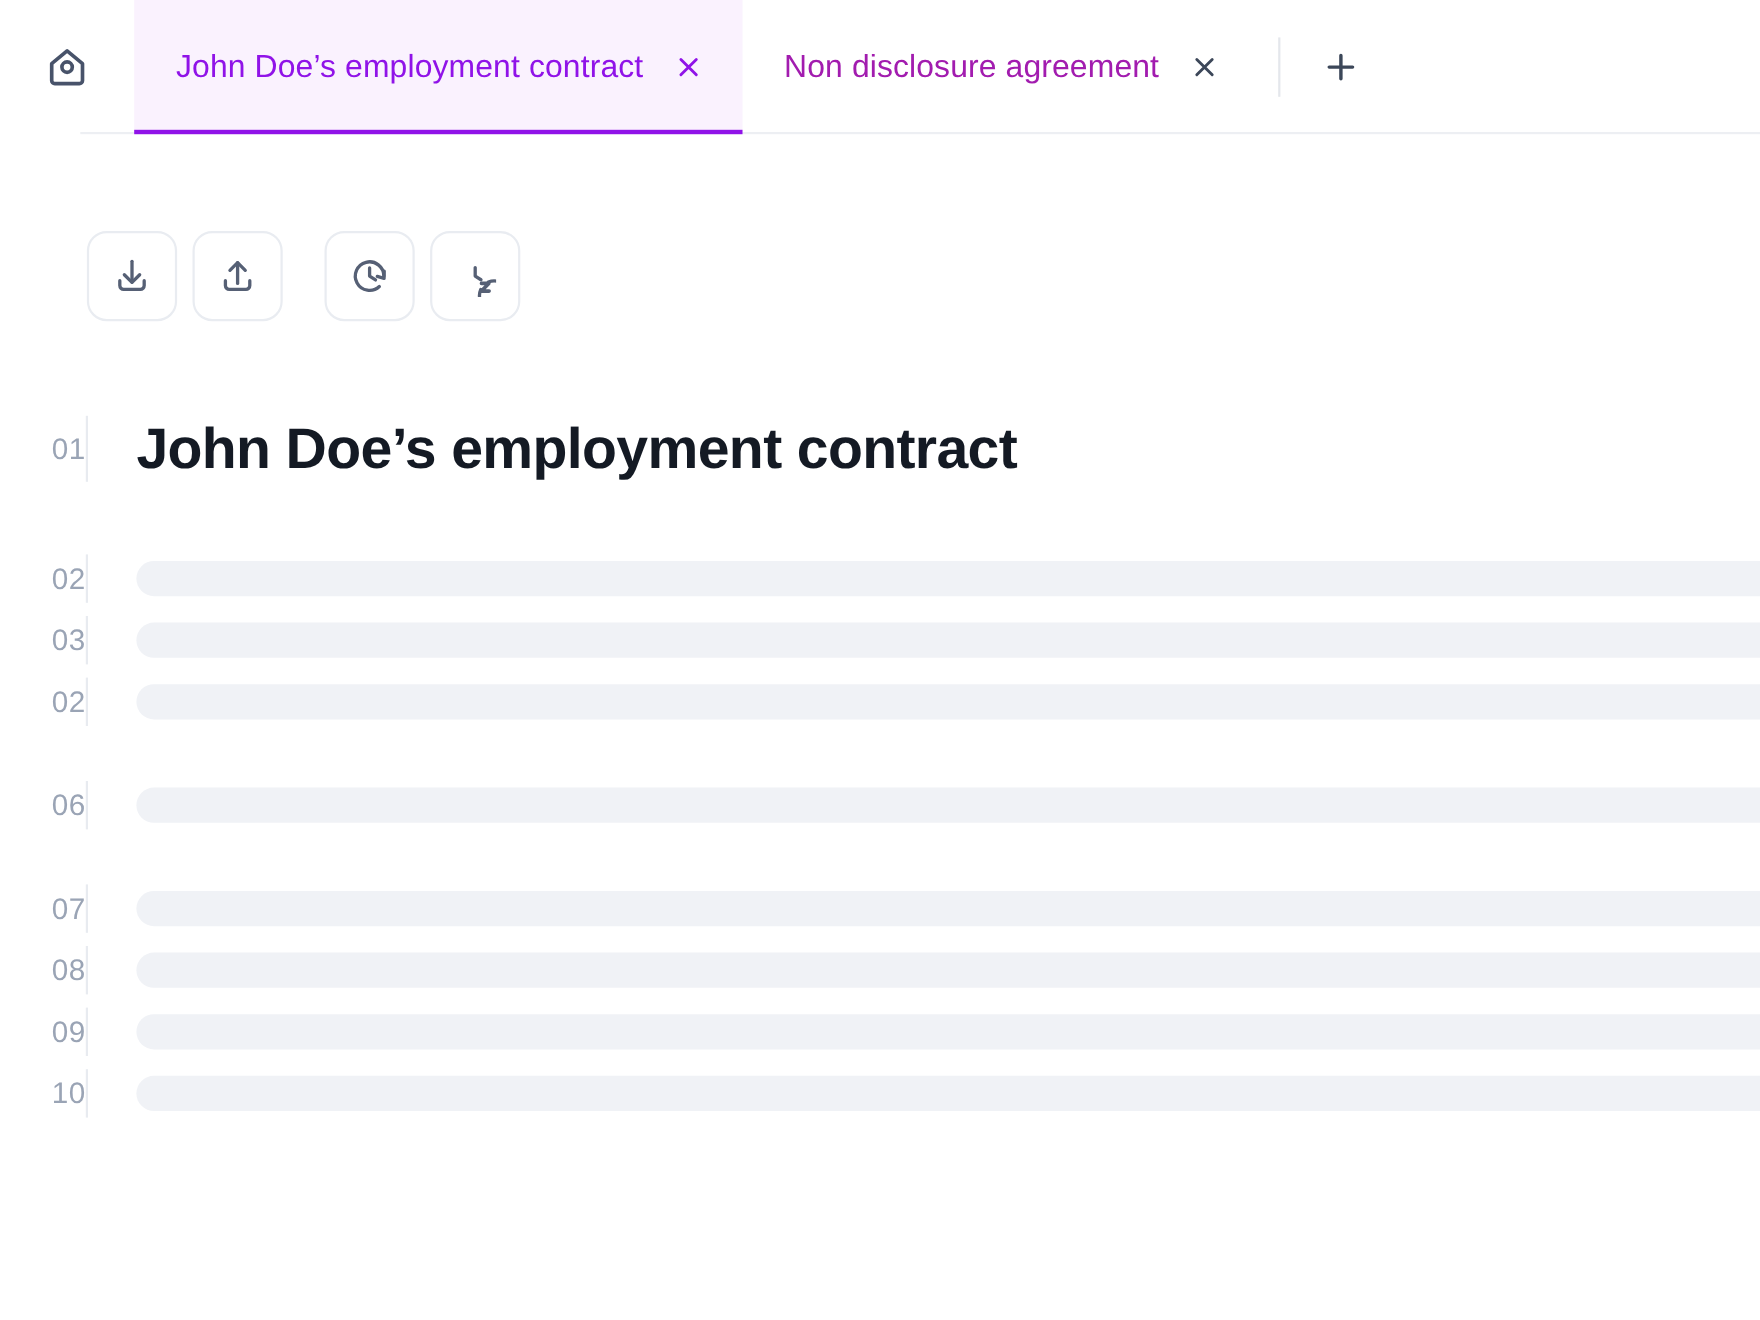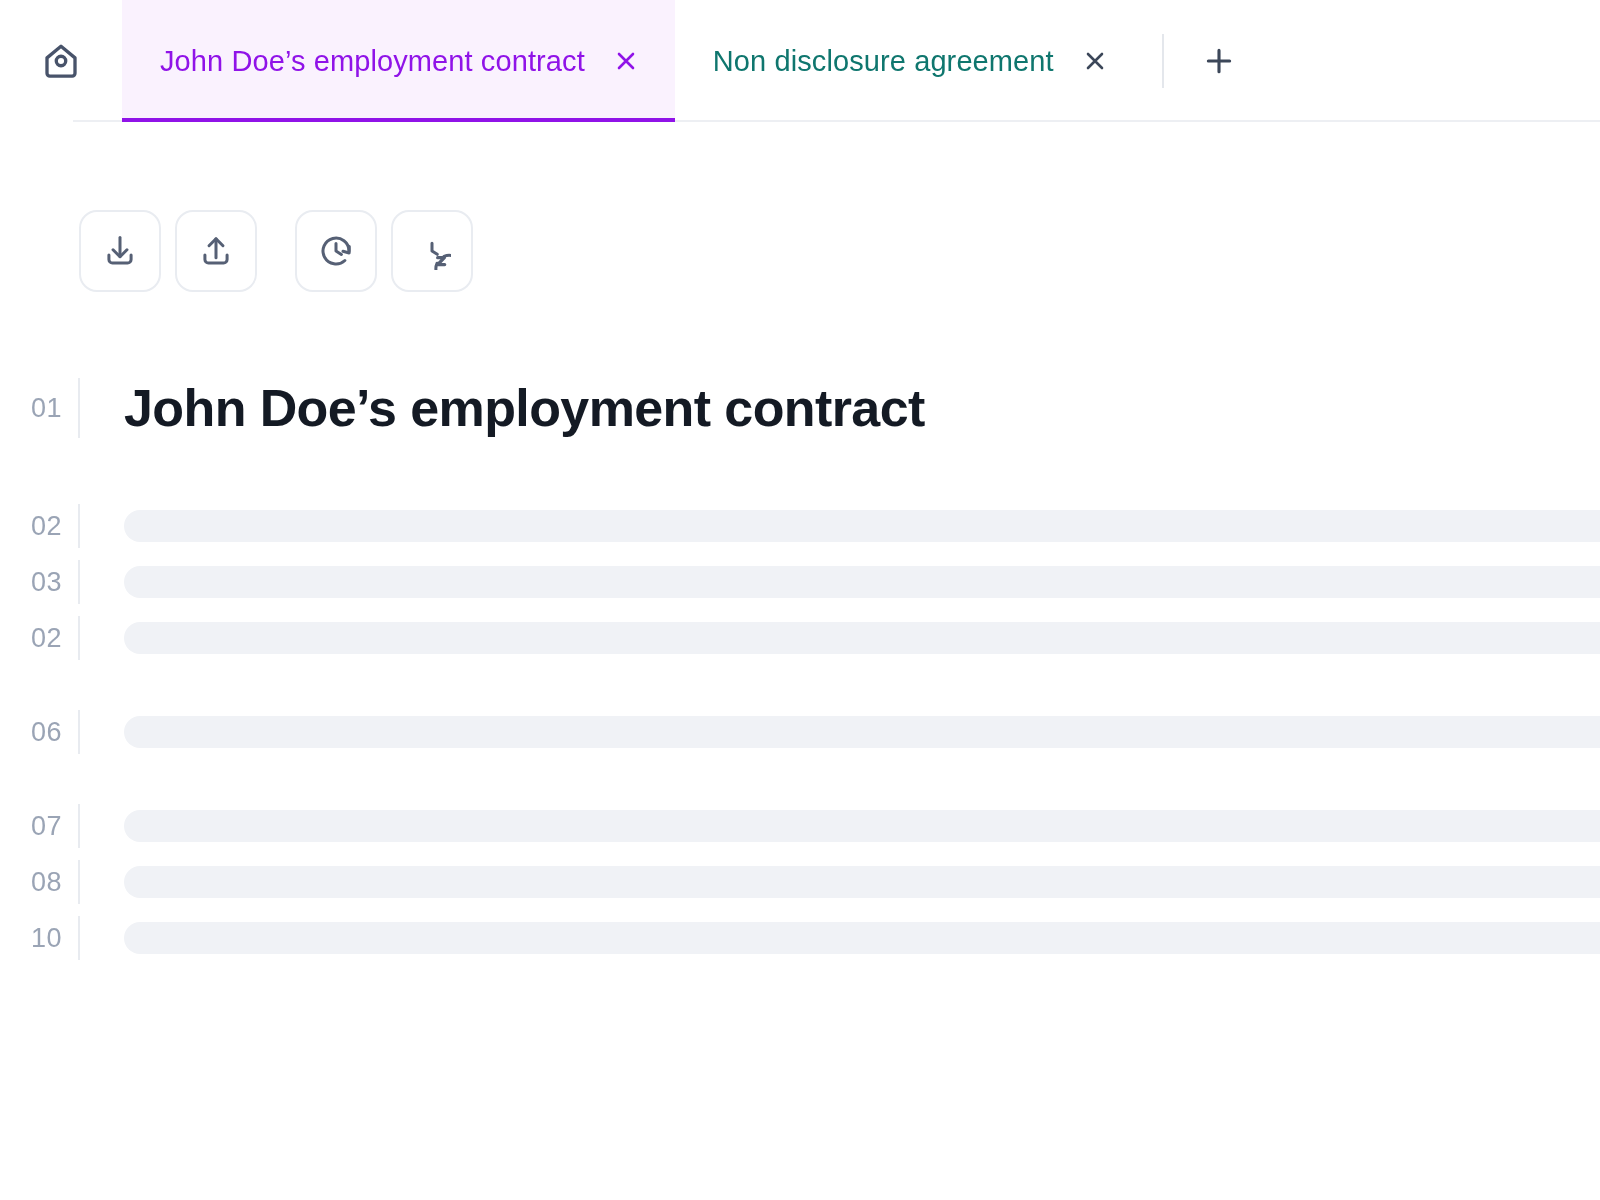--- a/index.html
+++ b/index.html
@@ -46,21 +46,21 @@
     align-items: center;
     gap: 26px;
     padding: 0 34px 0 38px;
     height: 122px;
     cursor: pointer;
     flex: 0 0 auto;
   }
   .tab-label {
     font-size: 29px;
     font-weight: 400;
-    color: #0f766e;
+    color: #a21caf;
     white-space: nowrap;
     letter-spacing: 0.1px;
   }
   .tab-close {
     width: 30px;
     height: 30px;
     display: flex;
     align-items: center;
     justify-content: center;
     cursor: pointer;
@@ -131,21 +131,21 @@
     display: flex;
     align-items: stretch;
     min-height: 56px;
   }
   .docline .gutter {
     width: 78px;
     flex: 0 0 auto;
     display: flex;
     align-items: center;
     justify-content: flex-end;
-    padding-right: 16px;
+    padding-right: 0;
   }
   .linenum {
     font-size: 27px;
     color: #9aa4b5;
     font-weight: 400;
     letter-spacing: 0.5px;
     font-family: "Liberation Sans", sans-serif;
   }
   .docline .rule {
     width: 2px;
@@ -341,20 +341,29 @@
   <div class="docline skel-line">
     <div class="gutter">
       <span class="linenum">08</span>
     </div>
     <div class="rule"></div>
     <div class="content">
       <div class="skel-bar"></div>
     </div>
   </div>
 
+  <div class="docline skel-line">
+    <div class="gutter">
+      <span class="linenum">09</span>
+    </div>
+    <div class="rule"></div>
+    <div class="content">
+      <div class="skel-bar"></div>
+    </div>
+  </div>
 
   <div class="docline skel-line">
     <div class="gutter">
       <span class="linenum">10</span>
     </div>
     <div class="rule"></div>
     <div class="content">
       <div class="skel-bar"></div>
     </div>
   </div>

